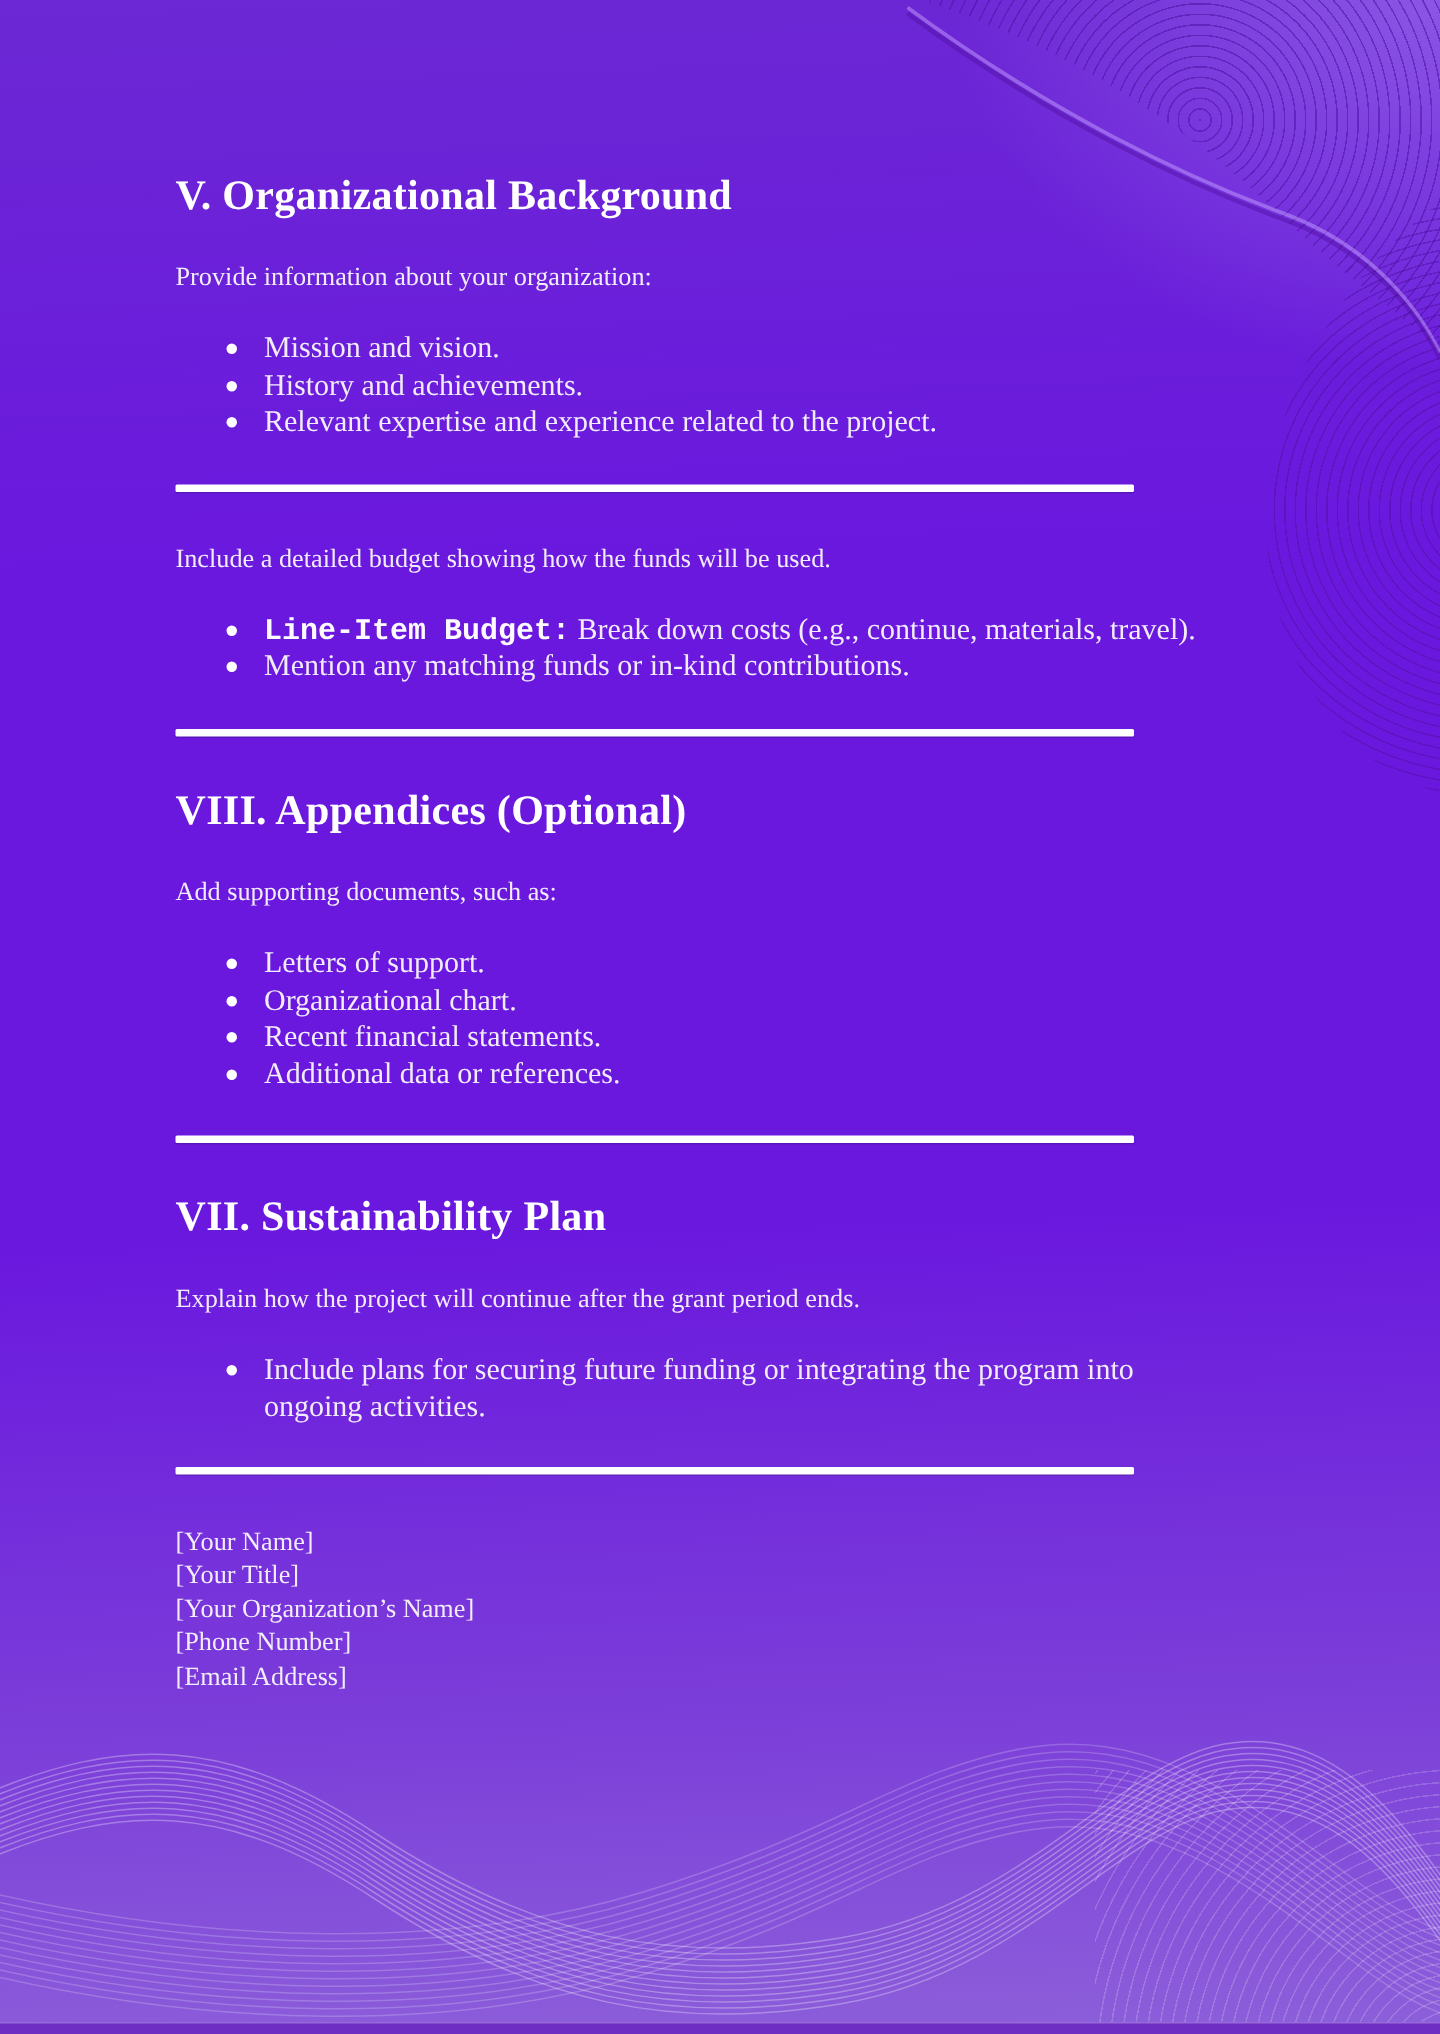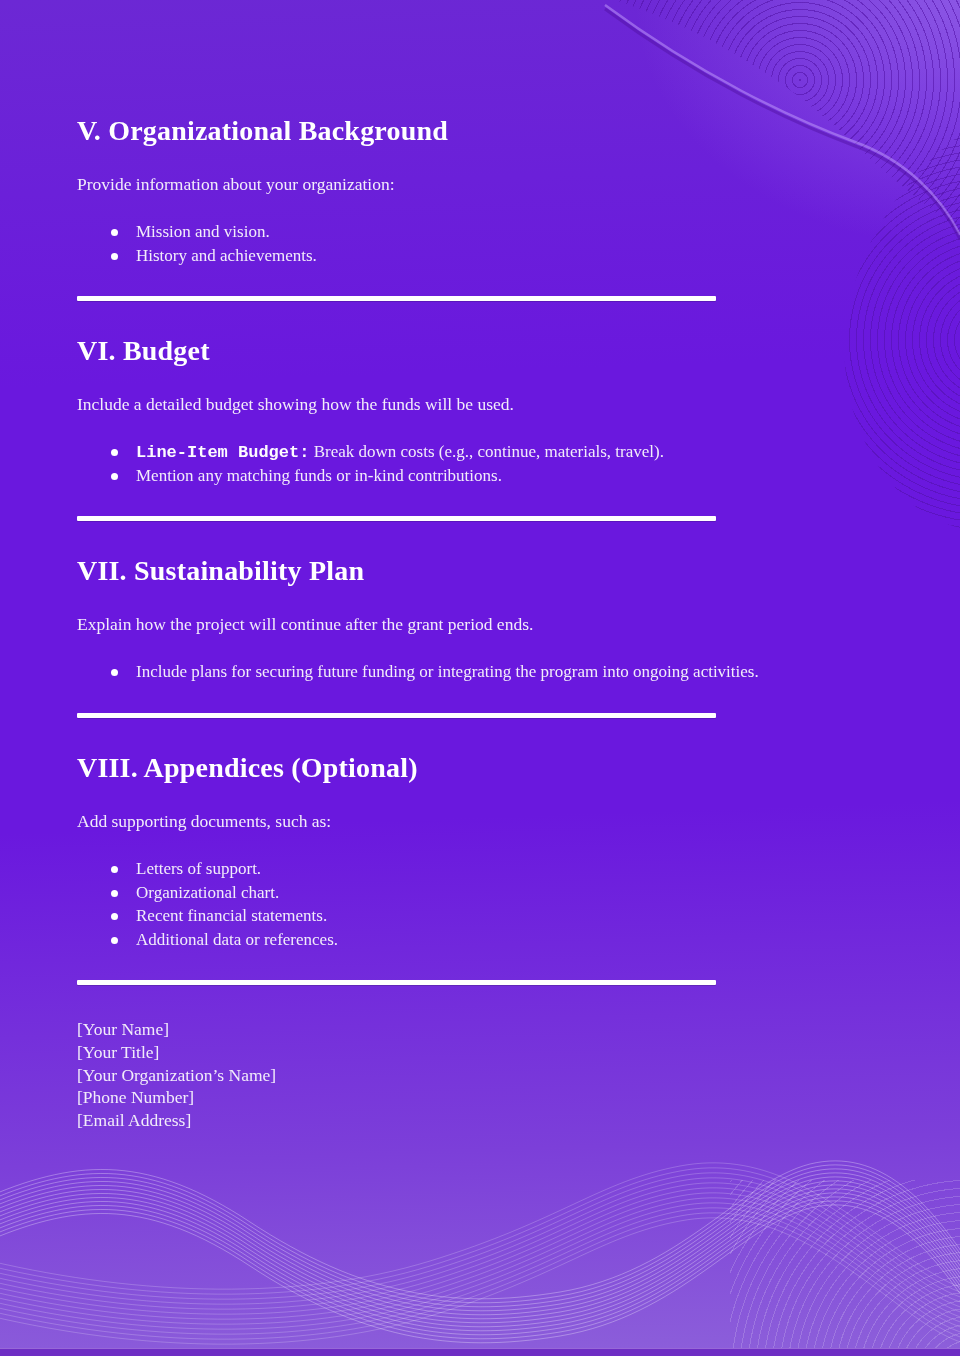--- a/index.html
+++ b/index.html
@@ -26,25 +26,25 @@
   .waves-svg{left:0;bottom:0;}
   .rings-br{
     right:0;bottom:6px;width:230px;height:170px;
     background:repeating-radial-gradient(circle at 105% 118%, rgba(255,255,255,.17) 0 1px, transparent 1px 8px);
   }
   .bottom-edge{
     position:absolute;left:0;bottom:0;width:100%;height:7px;
     background:#6e2ec4;border-top:1px solid rgba(230,212,255,.35);
   }
   
-  .content{position:absolute;inset:0;padding:114px 155px 0 77px;color:#f2ecfa;}
+  .content{position:absolute;inset:0;padding:114px 155px 0 117px;color:#f2ecfa;}
   h2{font-size:28px;line-height:34px;font-weight:bold;color:#ffffff;margin:0 0 25px 0;letter-spacing:.2px;}
   .intro{font-size:17.5px;line-height:23px;margin:16px 0 25px 0;}
   ul.bullets{list-style:none;margin:0 0 28px 0;padding:0;}
-  ul.bullets li{position:relative;padding-left:59px;font-size:17px;line-height:22.6px;max-width:640px;}
+  ul.bullets li{position:relative;padding-left:59px;font-size:20px;line-height:22.6px;max-width:640px;}
   ul.bullets li::before{
     content:"";position:absolute;left:34px;top:8px;width:7px;height:7px;border-radius:50%;background:#ffffff;
   }
   ul.bullets li b{font-weight:bold;color:#fdfbff;font-family:Liberation Mono, monospace;}
   .divider{width:639px;height:5px;background:#ffffff;margin:0 0 33px 0;border-radius:1px;box-shadow:0 1px 0 rgba(0,0,0,.15);}
   .contact{margin-top:2px;font-size:17.5px;line-height:22.6px;}
   .contact-heading{font-weight:bold;color:#ffffff;margin:0;}
   .contact p{margin:0;}
 </style>
 </head>
@@ -97,55 +97,55 @@
   <div class="bottom-edge"></div>
 
   <div class="content">
 
     <section>
       <h2>V. Organizational Background</h2>
       <p class="intro">Provide information about your organization:</p>
       <ul class="bullets">
         <li><b></b><span>Mission and vision.</span></li>
         <li><b></b><span>History and achievements.</span></li>
+        <li><b></b><span>Relevant expertise and experience related to the project.</span></li>
       </ul>
       <div class="divider"></div>
     </section>
 
     <section>
-      <h2>VI. Budget</h2>
       <p class="intro">Include a detailed budget showing how the funds will be used.</p>
       <ul class="bullets">
         <li><b>Line-Item Budget:</b><span> Break down costs (e.g., continue, materials, travel).</span></li>
         <li><b></b><span>Mention any matching funds or in-kind contributions.</span></li>
-      </ul>
-      <div class="divider"></div>
-    </section>
-
-    <section>
-      <h2>VII. Sustainability Plan</h2>
-      <p class="intro">Explain how the project will continue after the grant period ends.</p>
-      <ul class="bullets">
-        <li><b></b><span>Include plans for securing future funding or integrating the program into ongoing activities.</span></li>
       </ul>
       <div class="divider"></div>
     </section>
 
     <section>
       <h2>VIII. Appendices (Optional)</h2>
       <p class="intro">Add supporting documents, such as:</p>
       <ul class="bullets">
         <li><b></b><span>Letters of support.</span></li>
         <li><b></b><span>Organizational chart.</span></li>
         <li><b></b><span>Recent financial statements.</span></li>
         <li><b></b><span>Additional data or references.</span></li>
       </ul>
       <div class="divider"></div>
     </section>
 
+    <section>
+      <h2>VII. Sustainability Plan</h2>
+      <p class="intro">Explain how the project will continue after the grant period ends.</p>
+      <ul class="bullets">
+        <li><b></b><span>Include plans for securing future funding or integrating the program into ongoing activities.</span></li>
+      </ul>
+      <div class="divider"></div>
+    </section>
+
     <div class="contact">
       <p>[Your Name]</p>
       <p>[Your Title]</p>
       <p>[Your Organization’s Name]</p>
       <p>[Phone Number]</p>
       <p>[Email Address]</p>
     </div>
 
   </div>
 </div>

